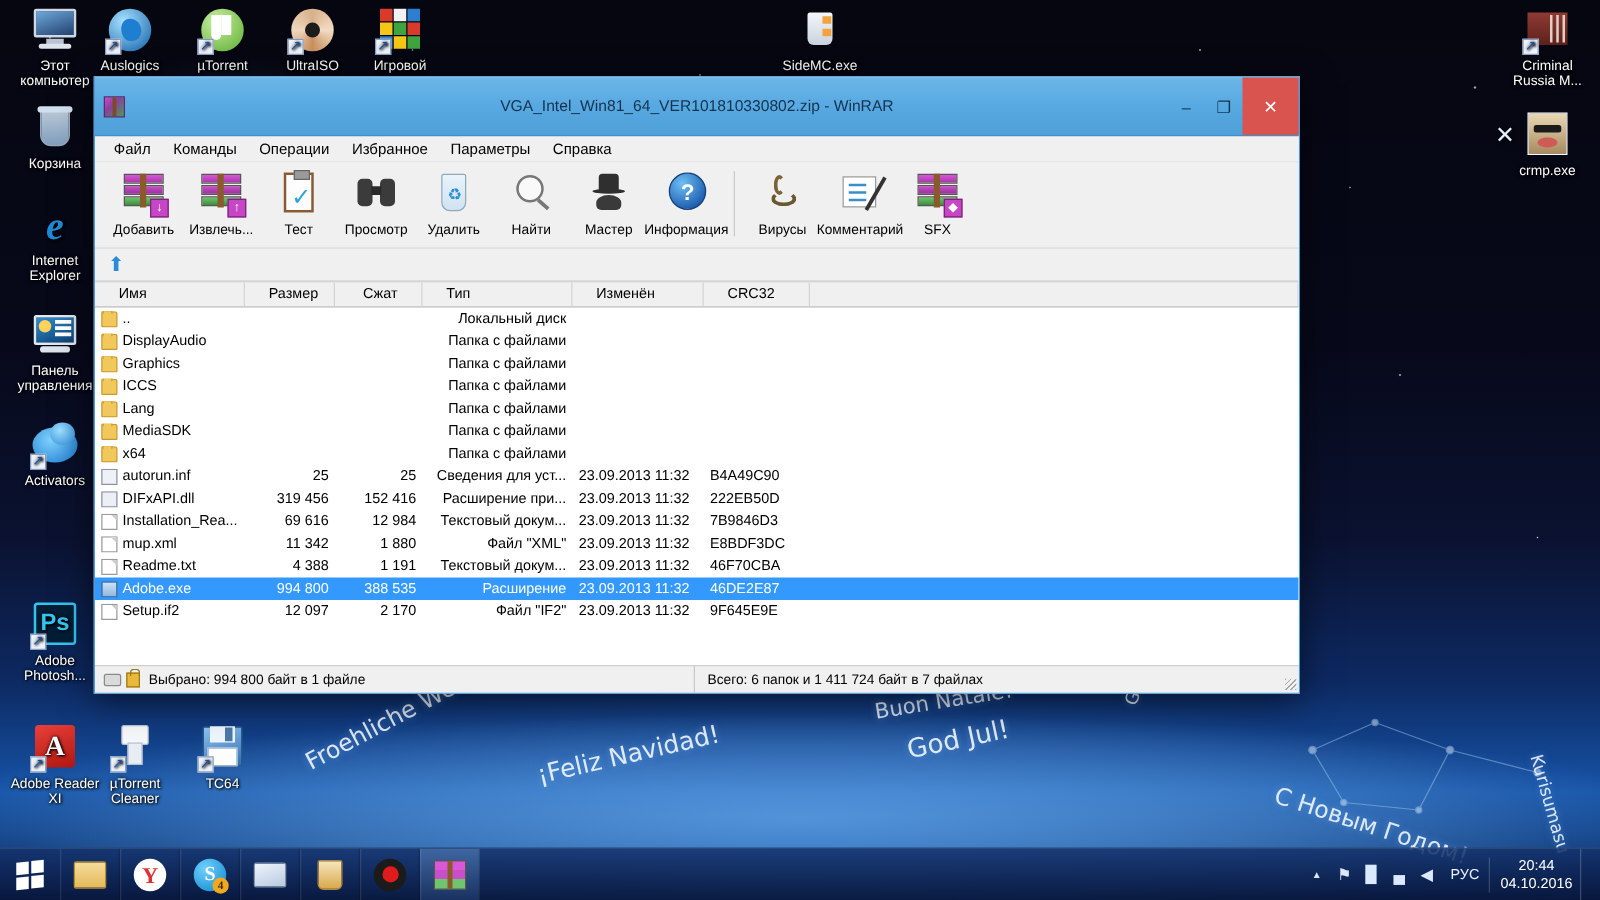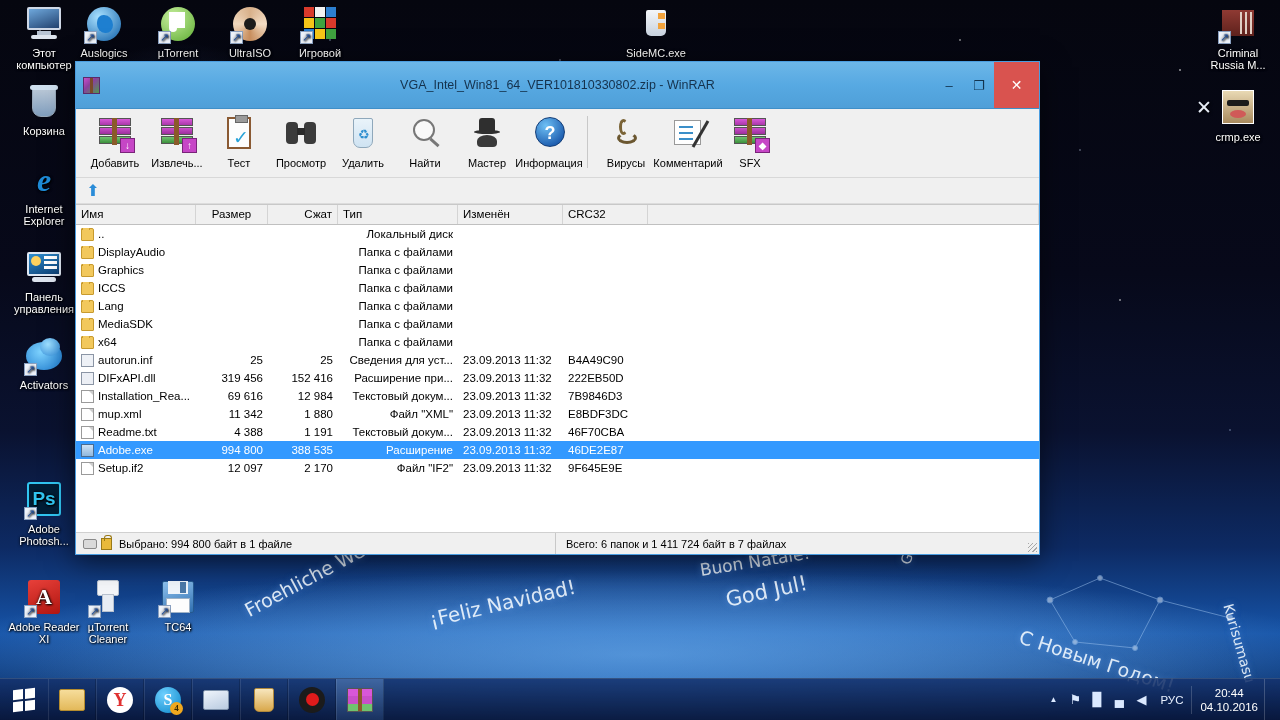--- a/index.html
+++ b/index.html
@@ -208,21 +208,21 @@
   }
   #addressbox .zipicon { width:14px; height:14px; margin: 0 5px 0 3px;
     background: linear-gradient(135deg,#bb55bb,#4f9b4f); border:1px solid #555; flex:none; }
   #addressbox .atext { font-size:11.5px; color:#000; white-space:nowrap; overflow:hidden; }
   #addressbox .arrow { position:absolute; right:4px; font-size:9px; color:#444; }
 
   #filearea { flex:1; background:#fff; display:flex; flex-direction:column; overflow:hidden;
     border-top:1px solid #c8c8c8; }
   #colhdr { height:20px; display:flex; background:#f0f0f0; border-bottom:1px solid #c0c0c0;
     font-size:11.5px; color:#000; }
-  #colhdr .c { border-right:1px solid #d4d4d4; padding: 3px 5px 0; overflow:hidden; white-space:nowrap; }
+  #colhdr .c { border-right:1px solid #d4d4d4; padding: 3px 19px 0; overflow:hidden; white-space:nowrap; }
   #rows { flex:1; overflow:hidden; }
   .frow { height:18px; display:flex; align-items:center; font-size:11.5px; color:#000; }
   .frow.sel { background:#3399ff; color:#fff; }
   .cell { padding: 0 5px; white-space:nowrap; overflow:hidden; }
   .c-name { width:120px; display:flex; align-items:center; gap:4px; }
   .c-size { width:72px; text-align:right; }
   .c-pack { width:70px; text-align:right; }
   .c-type { width:120px;text-align:right; }
   .c-mod  { width:105px; }
   .c-crc  { width:85px; }
@@ -461,20 +461,28 @@
     <div id="titlebar">
       <div class="ticon"></div>
       <div id="title-text">VGA_Intel_Win81_64_VER101810330802.zip - WinRAR</div>
       <div class="winbtns">
         <div class="winbtn">–</div>
         <div class="winbtn">❐</div>
         <div class="winbtn close">✕</div>
       </div>
     </div>
 
+    <div id="menubar">
+        <span>Файл</span>
+        <span>Команды</span>
+        <span>Операции</span>
+        <span>Избранное</span>
+        <span>Параметры</span>
+        <span>Справка</span>
+      </div>
 
     <div id="toolbar">
         <div class="tbtn">
           <div class="ic">
             <div class="rar-books">
               <i></i>
               <i></i>
               <i></i>
               <b></b>
             </div>

